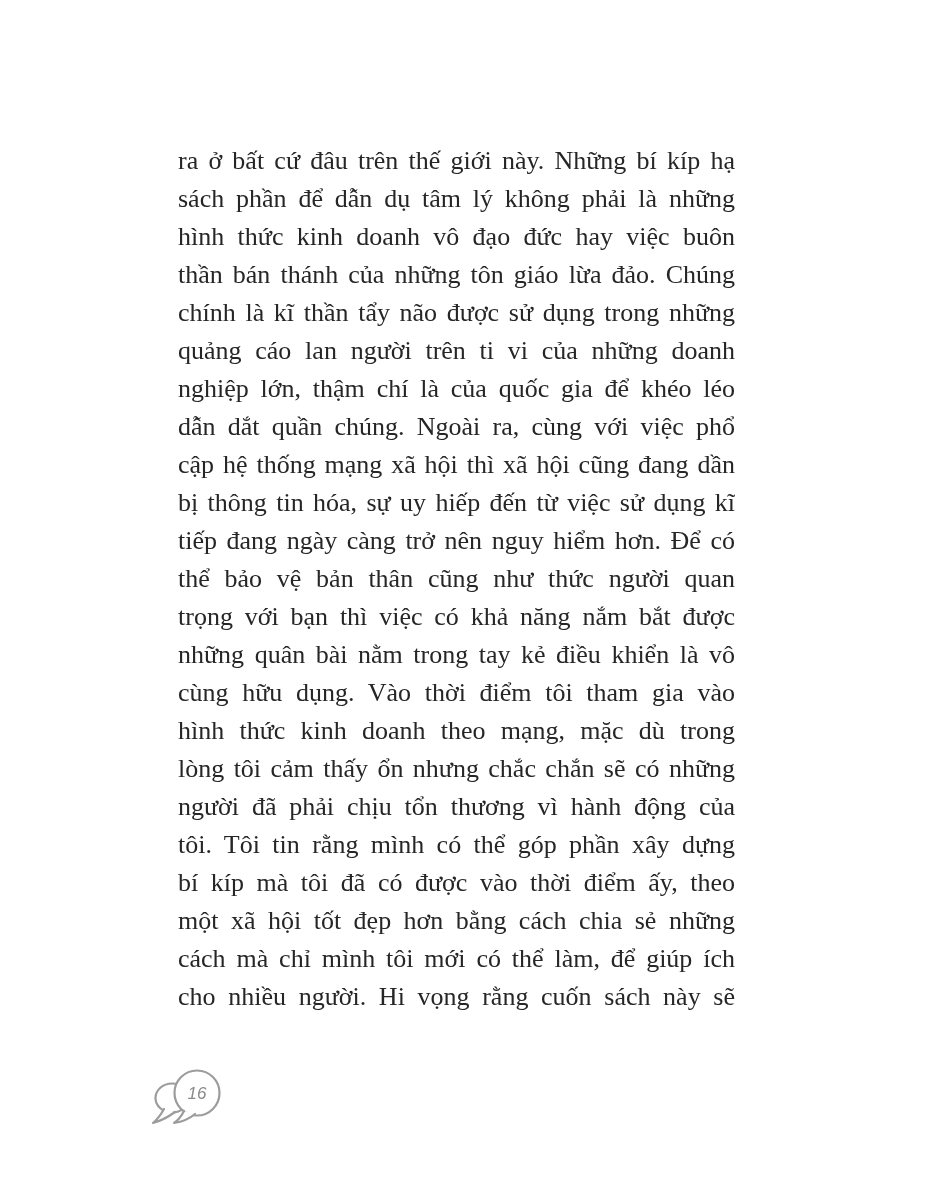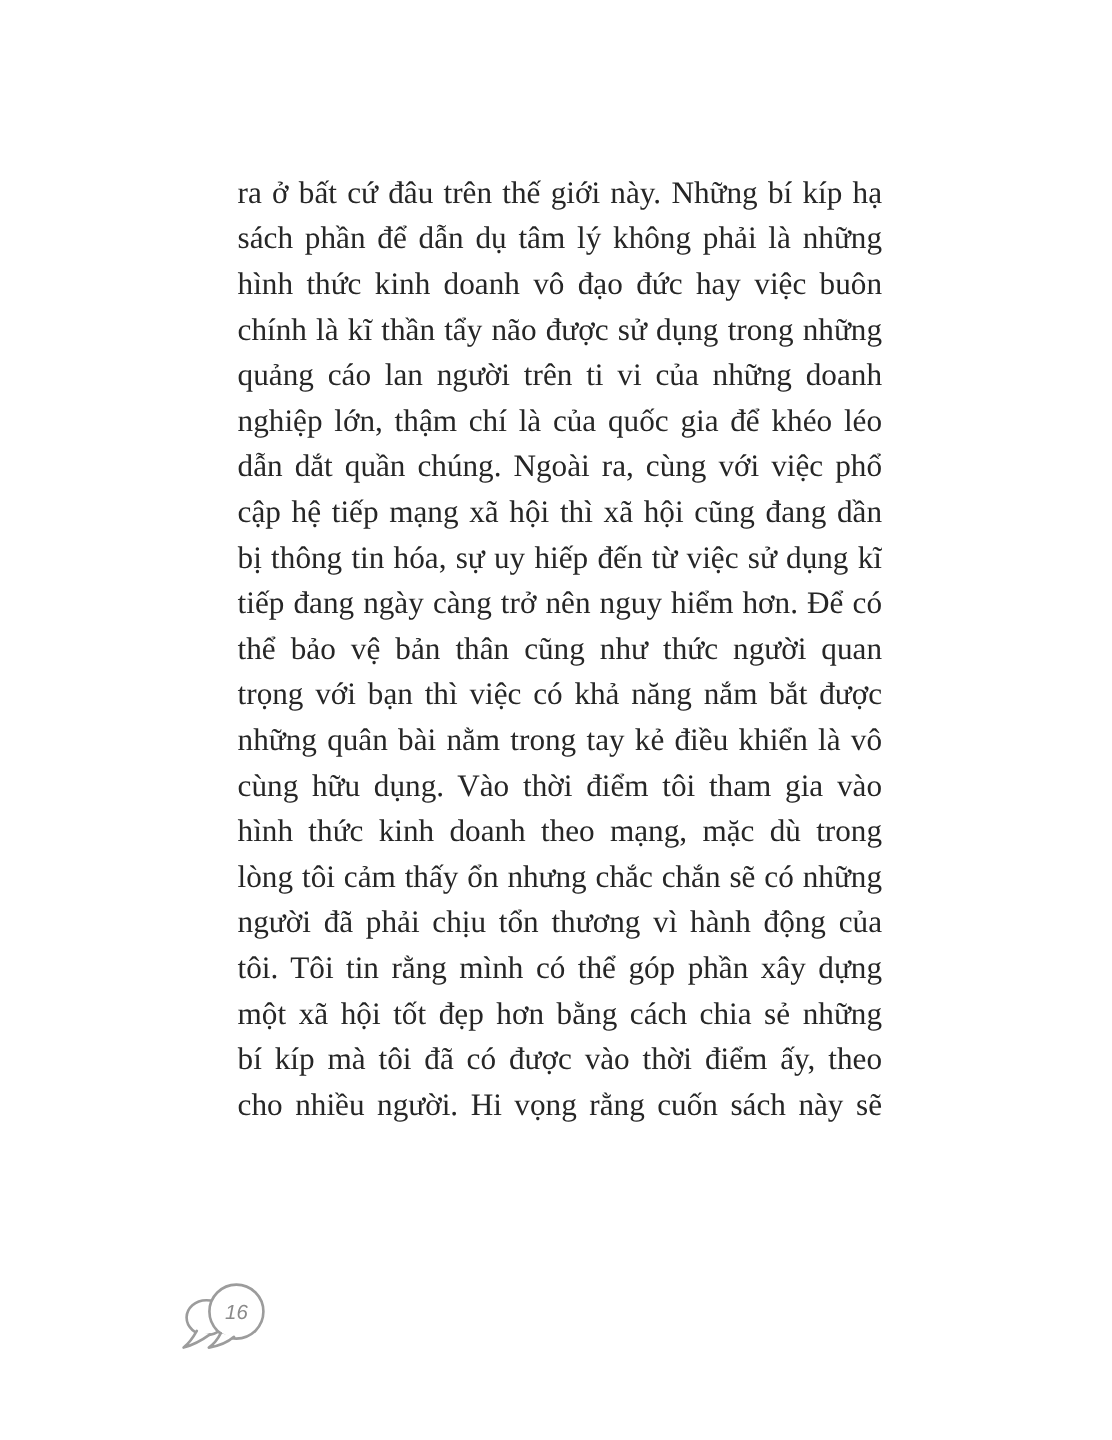--- a/index.html
+++ b/index.html
@@ -23,21 +23,20 @@
     font-size: 26px;
     color: #262626;
   }
   .line {
     height: 38px;
     line-height: 38px;
     text-align: justify;
     text-align-last: justify;
     overflow: hidden;
     white-space: nowrap;
-    margin-left: 20px;
   }
   
   .line { white-space: normal; }
   .footer {
     position: absolute;
     left: 150px;
     top: 1068px;
     width: 80px;
     height: 62px;
     font-style: italic;
@@ -53,37 +52,39 @@
 </style>
 </head>
 <body>
 
 <div class="page">
 
   <div class="text-block">
     <div class="line">ra ở bất cứ đâu trên thế giới này. Những bí kíp hạ</div>
     <div class="line">sách phần để dẫn dụ tâm lý không phải là những</div>
     <div class="line">hình thức kinh doanh vô đạo đức hay việc buôn</div>
+    <div class="line">thần bán thánh của những tôn giáo lừa đảo. Chúng</div>
     <div class="line">chính là kĩ thần tẩy não được sử dụng trong những</div>
     <div class="line">quảng cáo lan người trên ti vi của những doanh</div>
     <div class="line">nghiệp lớn, thậm chí là của quốc gia để khéo léo</div>
     <div class="line">dẫn dắt quần chúng. Ngoài ra, cùng với việc phổ</div>
-    <div class="line">cập hệ tiếp mạng xã hội thì xã hội cũng đang dần</div>
+    <div class="line">cập hệ thống mạng xã hội thì xã hội cũng đang dần</div>
     <div class="line">bị thông tin hóa, sự uy hiếp đến từ việc sử dụng kĩ</div>
     <div class="line">tiếp đang ngày càng trở nên nguy hiểm hơn. Để có</div>
     <div class="line">thể bảo vệ bản thân cũng như thức người quan</div>
     <div class="line">trọng với bạn thì việc có khả năng nắm bắt được</div>
     <div class="line">những quân bài nằm trong tay kẻ điều khiển là vô</div>
     <div class="line">cùng hữu dụng. Vào thời điểm tôi tham gia vào</div>
     <div class="line">hình thức kinh doanh theo mạng, mặc dù trong</div>
     <div class="line">lòng tôi cảm thấy ổn nhưng chắc chắn sẽ có những</div>
     <div class="line">người đã phải chịu tổn thương vì hành động của</div>
     <div class="line">tôi. Tôi tin rằng mình có thể góp phần xây dựng</div>
+    <div class="line">bí kíp mà tôi đã có được vào thời điểm ấy, theo</div>
     <div class="line">một xã hội tốt đẹp hơn bằng cách chia sẻ những</div>
-    <div class="line">bí kíp mà tôi đã có được vào thời điểm ấy, theo</div>
+    <div class="line">cách mà chỉ mình tôi mới có thể làm, để giúp ích</div>
     <div class="line">cho nhiều người. Hi vọng rằng cuốn sách này sẽ</div>
   </div>
 
   <div class="footer">
     <svg width="78" height="60" viewBox="0 0 78 60">
 
       <ellipse cx="22" cy="30" rx="16.5" ry="14.5" fill="#ffffff" stroke="#9c9c9c" stroke-width="2.2"></ellipse>
       <path d="M14 41 Q9 50 3 55 Q14 52 25 44" fill="#ffffff" stroke="#9c9c9c" stroke-width="2.2" stroke-linejoin="round" stroke-linecap="round"></path>
 
       <circle cx="47" cy="25" r="22.5" fill="#ffffff" stroke="#9c9c9c" stroke-width="2.2"></circle>

